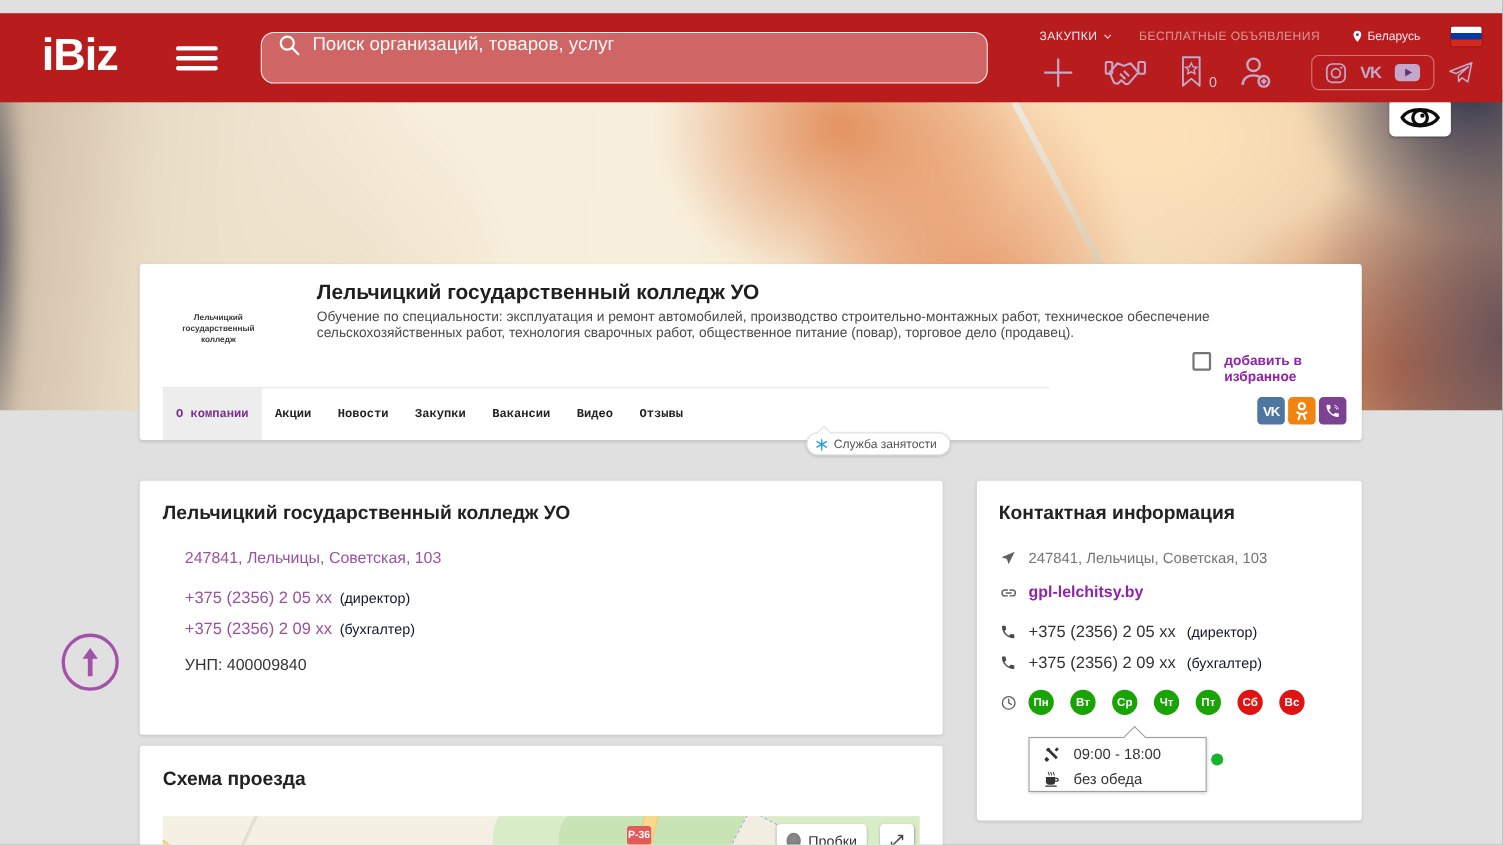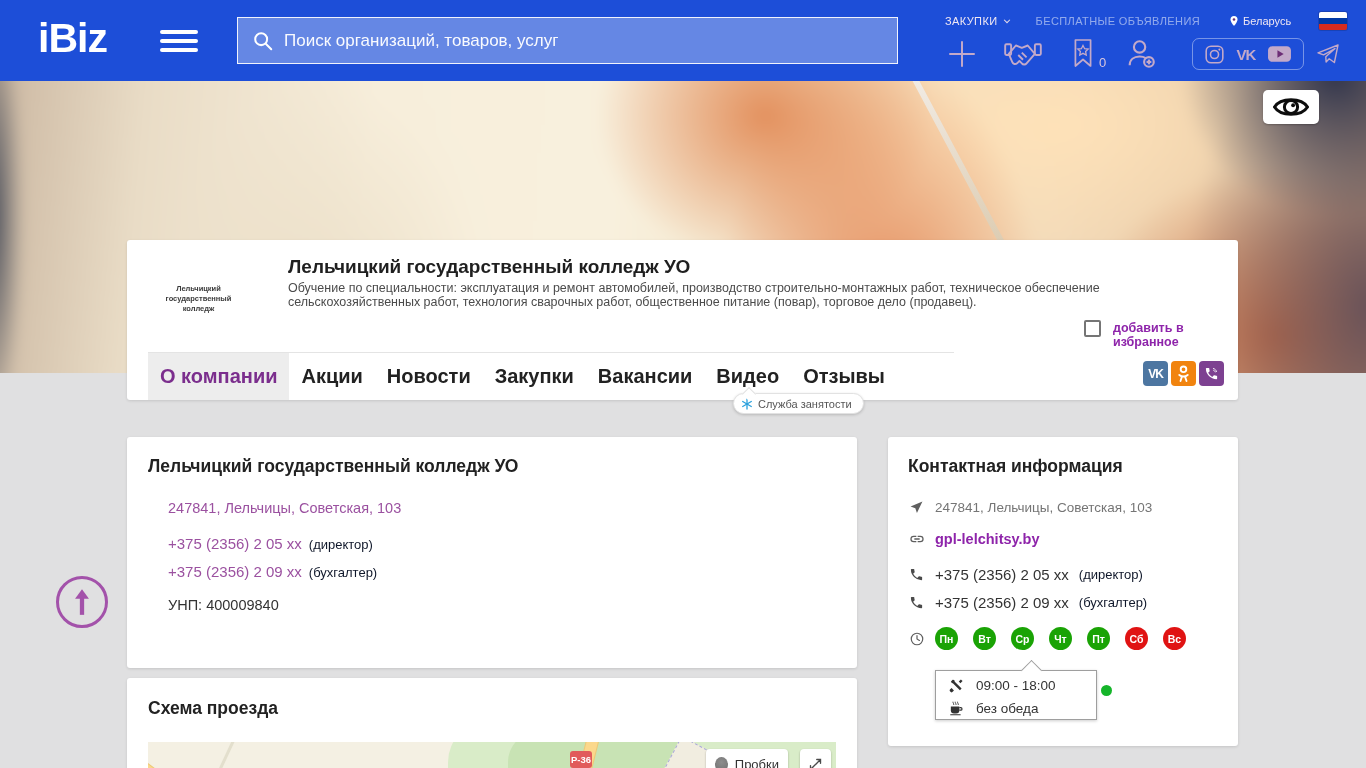--- a/index.html
+++ b/index.html
@@ -1,24 +1,24 @@
 <!DOCTYPE html>
 <html><head>
 <meta charset="utf-8">
 <style>
   * { margin:0; padding:0; box-sizing:border-box; }
   body { background:#9a9a9a; font-family:"Liberation Sans", sans-serif; }
   .page { position:relative; width:1366px; height:768px; overflow:hidden; background:#e0e0e1; margin:0 auto; }
 
   
-  .hdr { position:absolute; left:0; top:0; width:1366px; height:81px; background:#1d4ed8; z-index:10; }
+  .hdr { position:absolute; left:0; top:12px; width:1366px; height:81px; background:#b91c1c; z-index:10; }
   .logo { position:absolute; left:38px; top:15px; font-size:41px; font-weight:800; color:#fff; letter-spacing:-1px; cursor:pointer; }
   .burger { position:absolute; left:160px; top:30px; width:38px; cursor:pointer; }
   .burger div { height:4px; background:#fff; border-radius:2px; margin-bottom:5px; }
-  .search { position:absolute; left:237px; top:17px; width:661px; height:47px; background:rgba(255,255,255,.32); border:1.5px solid rgba(255,255,255,.9); border-radius:0; display:flex; align-items:center; padding:0 14px; }
+  .search { position:absolute; left:237px; top:17px; width:661px; height:47px; background:rgba(255,255,255,.32); border:1.5px solid rgba(255,255,255,.9); border-radius:12px; display:flex; align-items:flex-start; padding:0 14px; }
   .search svg { flex:0 0 auto; margin-right:10px; }
   .search input { flex:1; background:transparent; border:none; outline:none; color:#fff; font-size:17px; font-family:"Liberation Sans", sans-serif; }
   .search input::placeholder { color:rgba(255,255,255,.96); }
   .toplinks { position:absolute; left:945px; top:13px; width:400px; height:16px; display:flex; align-items:center; font-size:11px; color:#f0e7f3; }
   .tl-zakupki { display:flex; align-items:center; gap:4px; cursor:pointer; letter-spacing:.4px; }
   .tl-free { margin-left:24px; color:rgba(255,255,255,.52); cursor:pointer; letter-spacing:.4px; }
   .tl-geo { margin-left:28px; display:flex; align-items:center; gap:3px; cursor:pointer; }
   .flag { position:absolute; left:1319px; top:12px; width:28px; height:18px; border-radius:2px; overflow:hidden; cursor:pointer; box-shadow:0 0 0 1px rgba(0,0,0,.15); }
   .flag div { height:6px; }
   .hico { position:absolute; top:37px; color:#c3a9c9; cursor:pointer; }
@@ -45,21 +45,21 @@
 
   
   .card { background:#fff; border-radius:3px; box-shadow:0 1px 3px rgba(0,0,0,.12); }
   .company { position:absolute; left:127px; top:240px; width:1111px; height:160px; z-index:5; }
   .clogo { position:absolute; left:21px; top:13px; width:101px; height:92px; display:flex; align-items:center; justify-content:center; text-align:center; font-size:7.5px; font-weight:bold; color:#3a3a3a; line-height:1.35; padding:0 6px; }
   .cname { position:absolute; left:161px; top:16px; font-size:19px; font-weight:bold; color:#1f1f1f; }
   .cdesc { position:absolute; left:161px; top:42px; width:938px; font-size:12.5px; color:#4b4b4b; line-height:13.5px; }
   .chk { position:absolute; left:957px; top:80px; width:17px; height:17px; border:2px solid #757575; border-radius:2px; cursor:pointer; }
   .favlbl { position:absolute; left:986px; top:81px; font-size:12.5px; font-weight:600; color:#8e24aa; cursor:pointer; }
   .tabs { position:absolute; left:21px; top:112px; height:48px; display:flex; align-items:stretch; border-top:1px solid #e4e4e4; width:806px; }
-  .tab { display:flex; align-items:center; padding:0 12px; font-size:20px; font-weight:bold; color:#222; cursor:pointer; white-space:nowrap; }
+  .tab { display:flex; align-items:center; padding:0 12px; font-size:11px; font-weight:bold; color:#222; cursor:pointer; white-space:nowrap;font-family:Liberation Mono, monospace; }
   .tab.active { background:#ededed; color:#7b2e8d; }
   .mini { position:absolute; top:121px; width:25px; height:25px; border-radius:4px; display:flex; align-items:center; justify-content:center; cursor:pointer; color:#fff; }
   .tooltip { position:absolute; left:733px; top:393px; height:21px; background:#fff; border:1px solid #e2e2e2; border-radius:11px; box-shadow:0 1px 3px rgba(0,0,0,.18); display:flex; align-items:center; gap:5px; padding:0 11px 0 7px; font-size:11px; color:#555; z-index:7; white-space:nowrap; }
   .tooltip:before { content:""; position:absolute; left:10px; top:-5px; width:9px; height:9px; background:#fff; border-left:1px solid #e2e2e2; border-top:1px solid #e2e2e2; transform:rotate(45deg); }
 
   
   .about { position:absolute; left:127px; top:437px; width:730px; height:231px; }
   .h2 { font-size:17.5px; font-weight:bold; color:#222; }
   .about .h2 { position:absolute; left:21px; top:19px; }
   .addr-link { position:absolute; left:41px; top:63px; font-size:14.5px; color:#9b51a0; cursor:pointer; }

